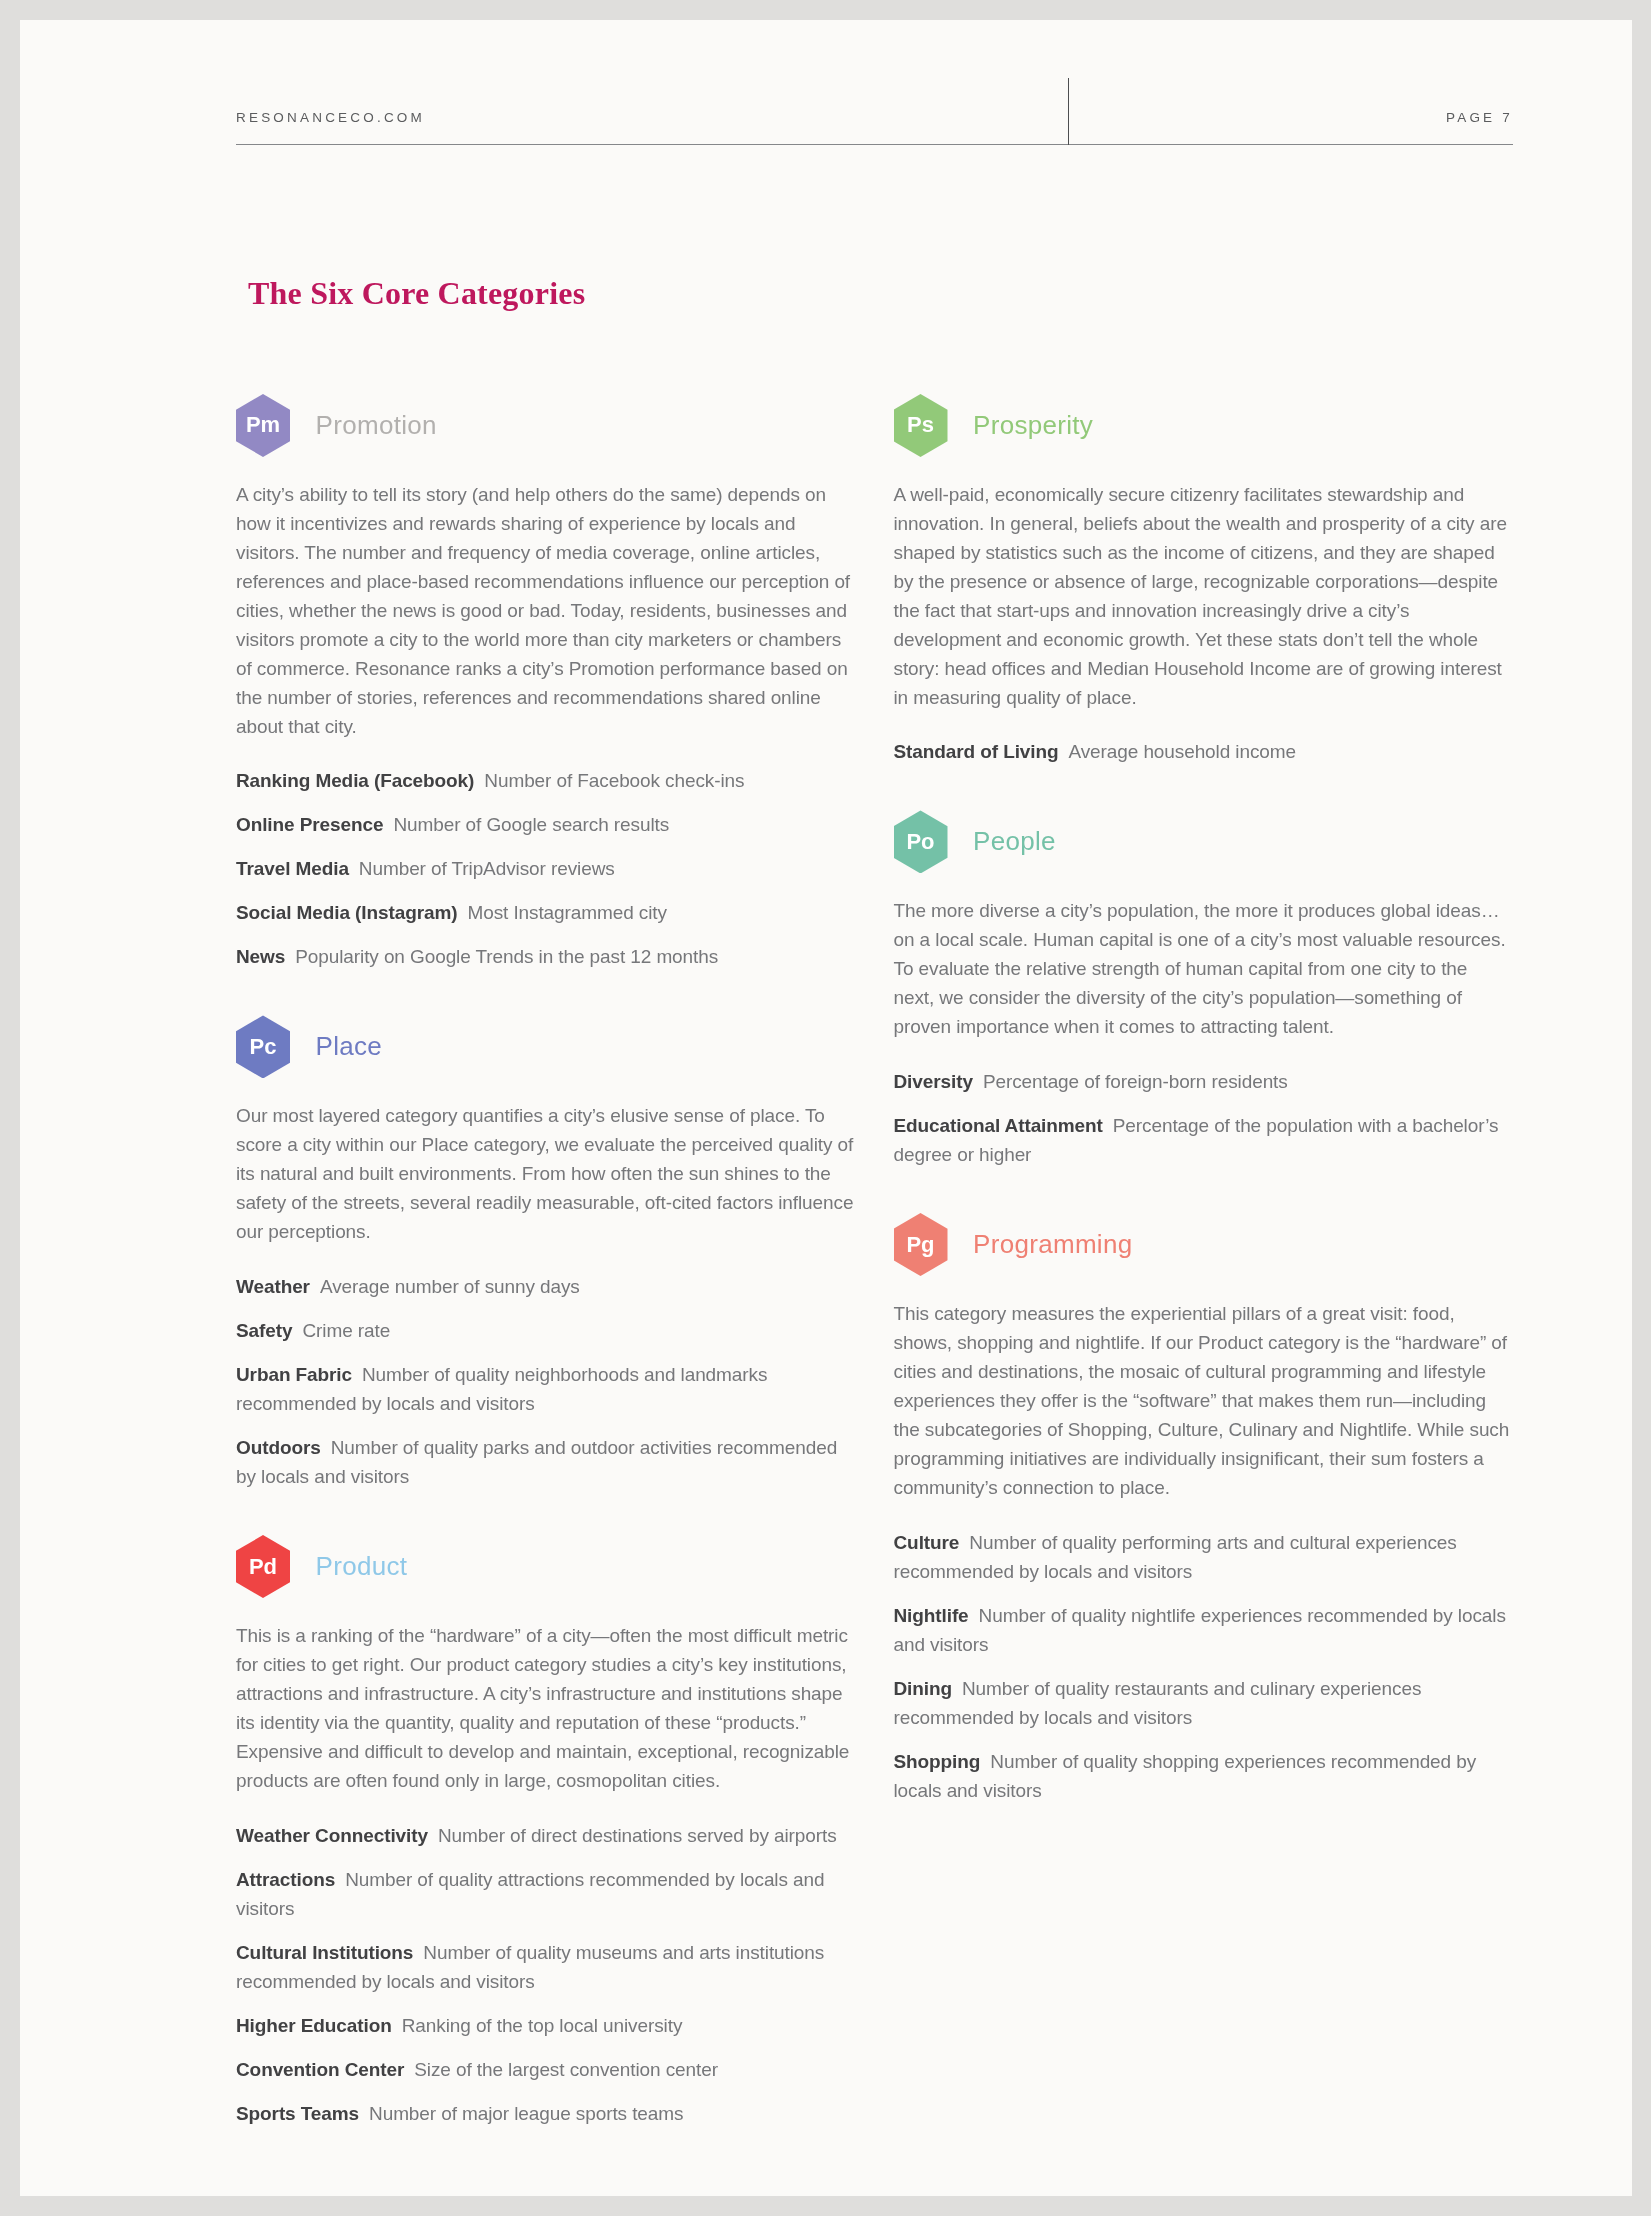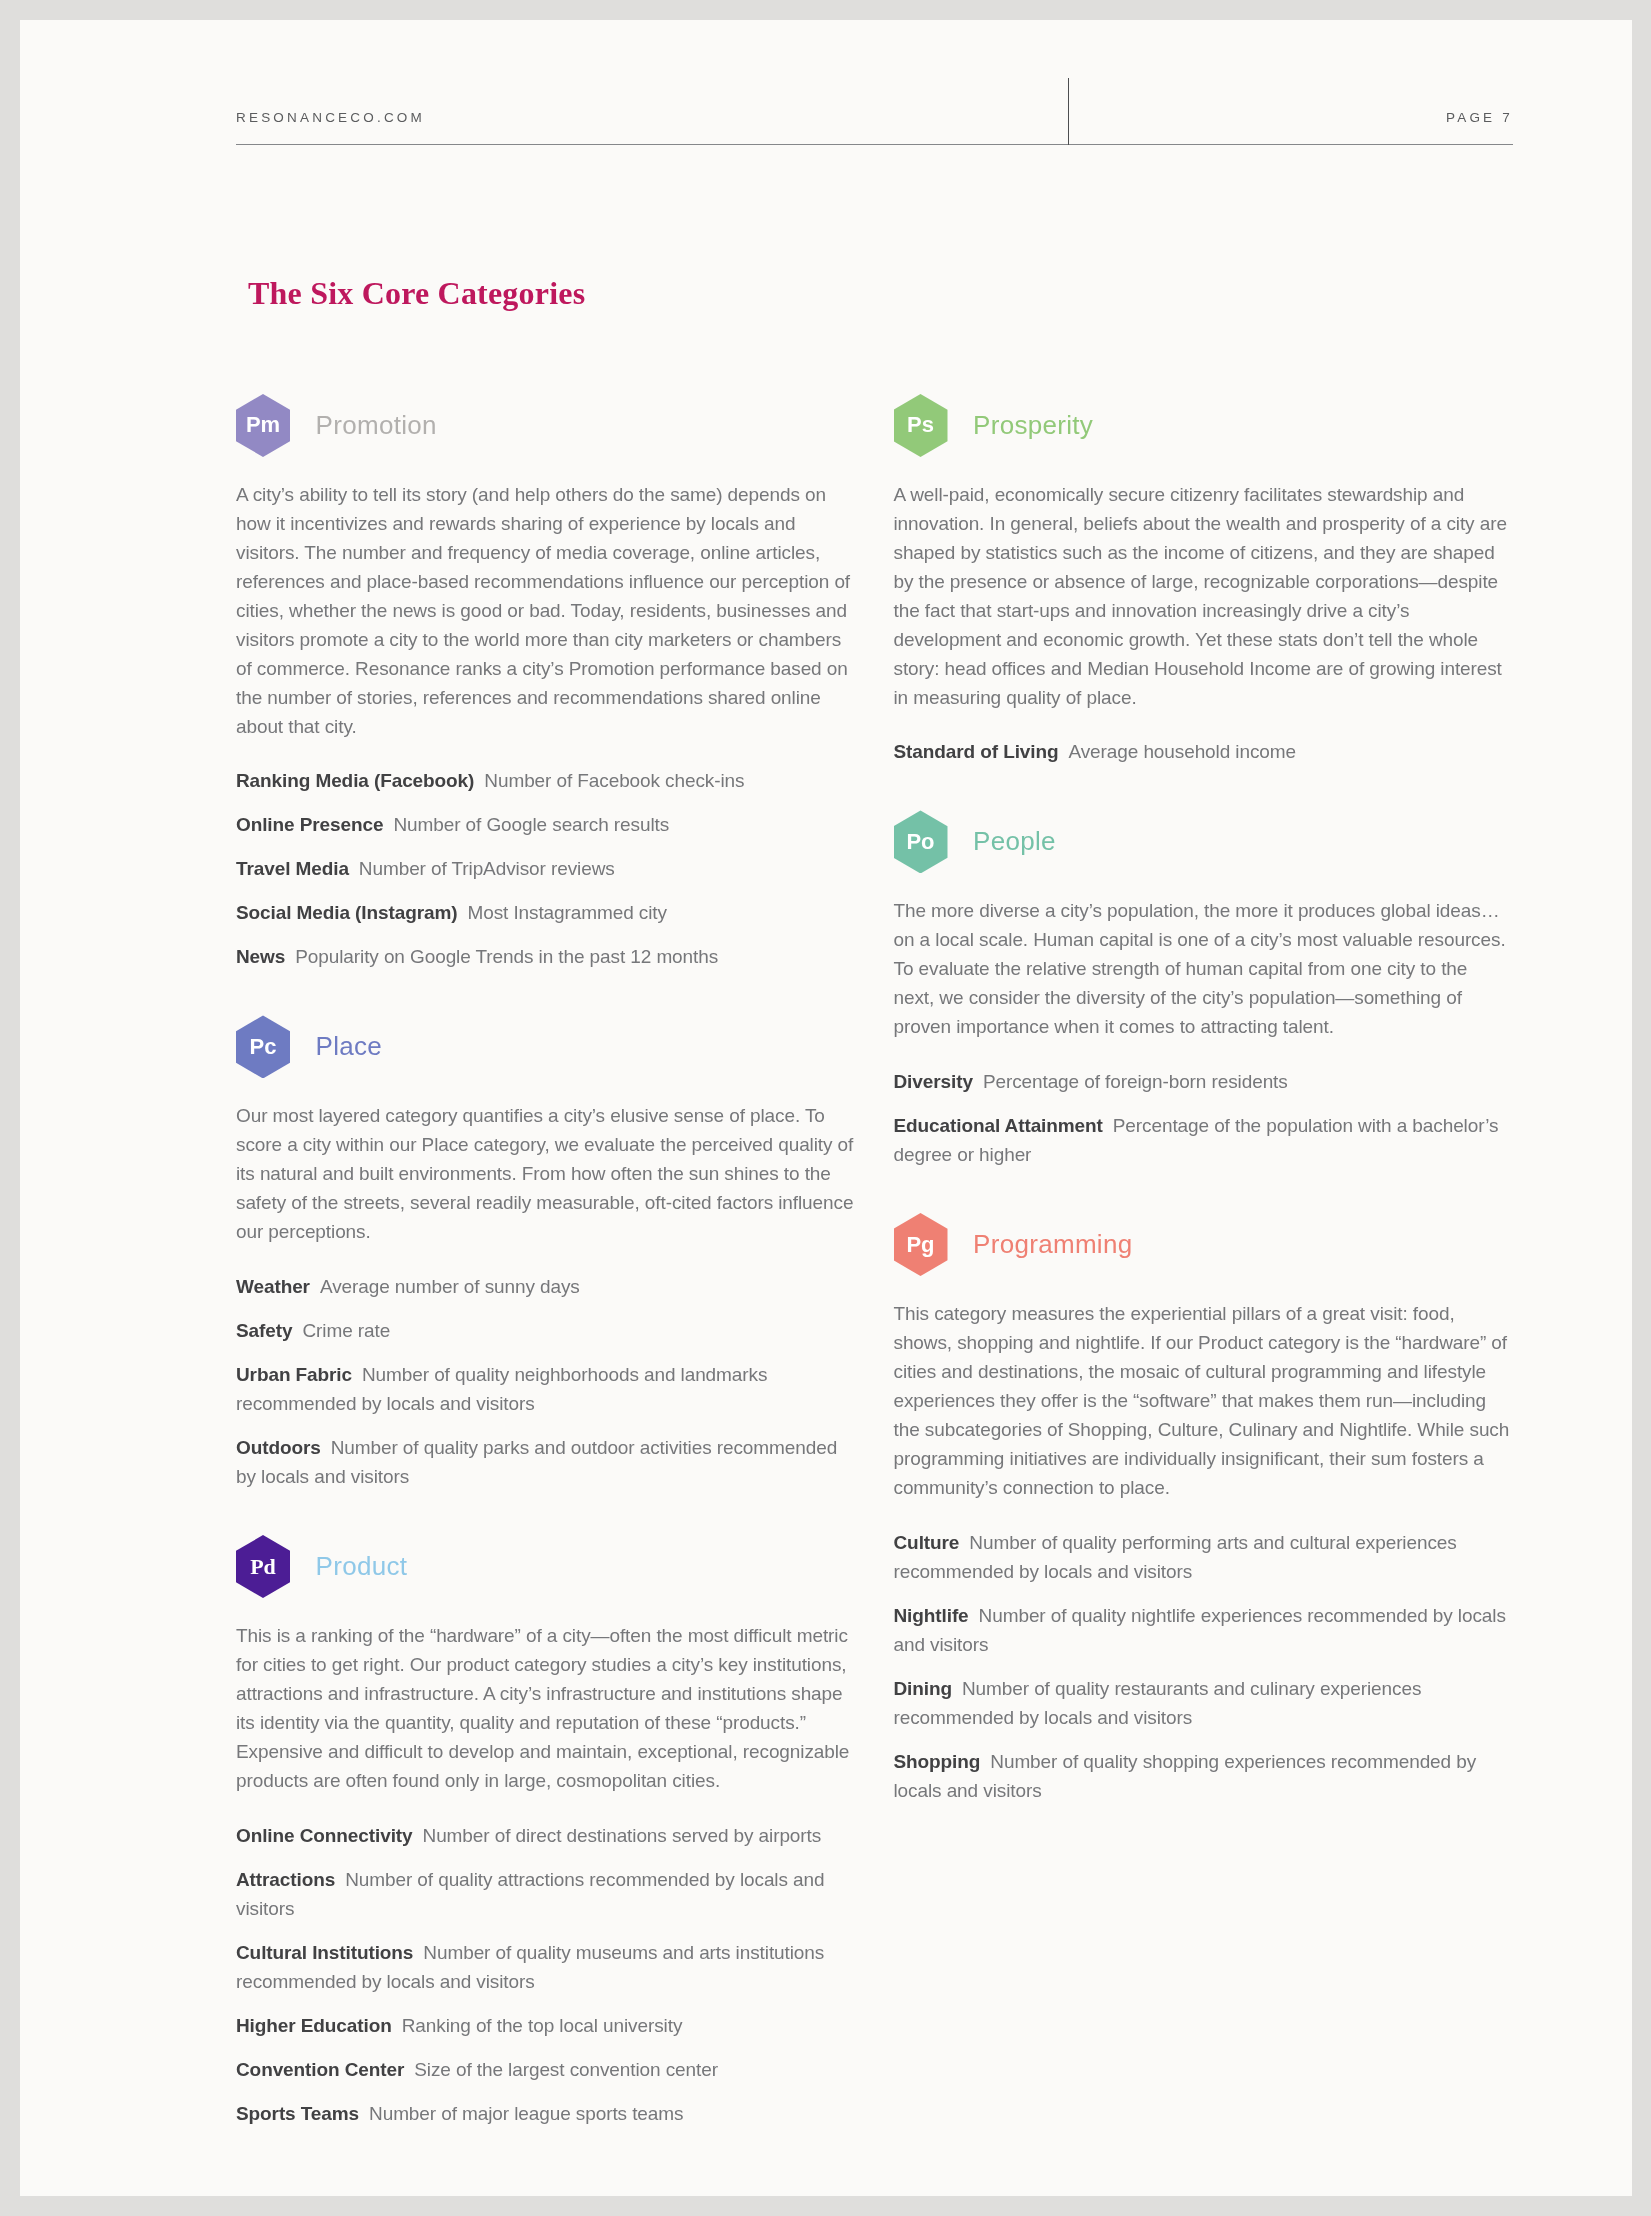--- a/index.html
+++ b/index.html
@@ -161,26 +161,26 @@
             <div>
               <p class="metric"><span class="metric-label">Weather</span><span class="metric-desc">Average number of sunny days</span></p>
               <p class="metric"><span class="metric-label">Safety</span><span class="metric-desc">Crime rate</span></p>
               <p class="metric"><span class="metric-label">Urban Fabric</span><span class="metric-desc">Number of quality neighborhoods and landmarks recommended by locals and visitors</span></p>
               <p class="metric"><span class="metric-label">Outdoors</span><span class="metric-desc">Number of quality parks and outdoor activities recommended by locals and visitors</span></p>
             </div>
           </section>
 
           <section class="category">
             <div class="cat-header">
-              <div class="hex-badge" style="background-color: #4c1d95; font-family: Liberation Serif, serif;">Pd</div>
+              <div class="hex-badge" style="background-color: #ef4444;">Pd</div>
               <h2 class="cat-title" style="color: rgb(143, 200, 232);">Product</h2>
             </div>
             <p class="cat-desc">This is a ranking of the “hardware” of a city—often the most difficult metric for cities to get right. Our product category studies a city’s key institutions, attractions and infrastructure. A city’s infrastructure and institutions shape its identity via the quantity, quality and reputation of these “products.” Expensive and difficult to develop and maintain, exceptional, recognizable products are often found only in large, cosmopolitan cities.</p>
             <div>
-              <p class="metric"><span class="metric-label">Online Connectivity</span><span class="metric-desc">Number of direct destinations served by airports</span></p>
+              <p class="metric"><span class="metric-label">Weather Connectivity</span><span class="metric-desc">Number of direct destinations served by airports</span></p>
               <p class="metric"><span class="metric-label">Attractions</span><span class="metric-desc">Number of quality attractions recommended by locals and visitors</span></p>
               <p class="metric"><span class="metric-label">Cultural Institutions</span><span class="metric-desc">Number of quality museums and arts institutions recommended by locals and visitors</span></p>
               <p class="metric"><span class="metric-label">Higher Education</span><span class="metric-desc">Ranking of the top local university</span></p>
               <p class="metric"><span class="metric-label">Convention Center</span><span class="metric-desc">Size of the largest convention center</span></p>
               <p class="metric"><span class="metric-label">Sports Teams</span><span class="metric-desc">Number of major league sports teams</span></p>
             </div>
           </section>
 
         </div>
 

